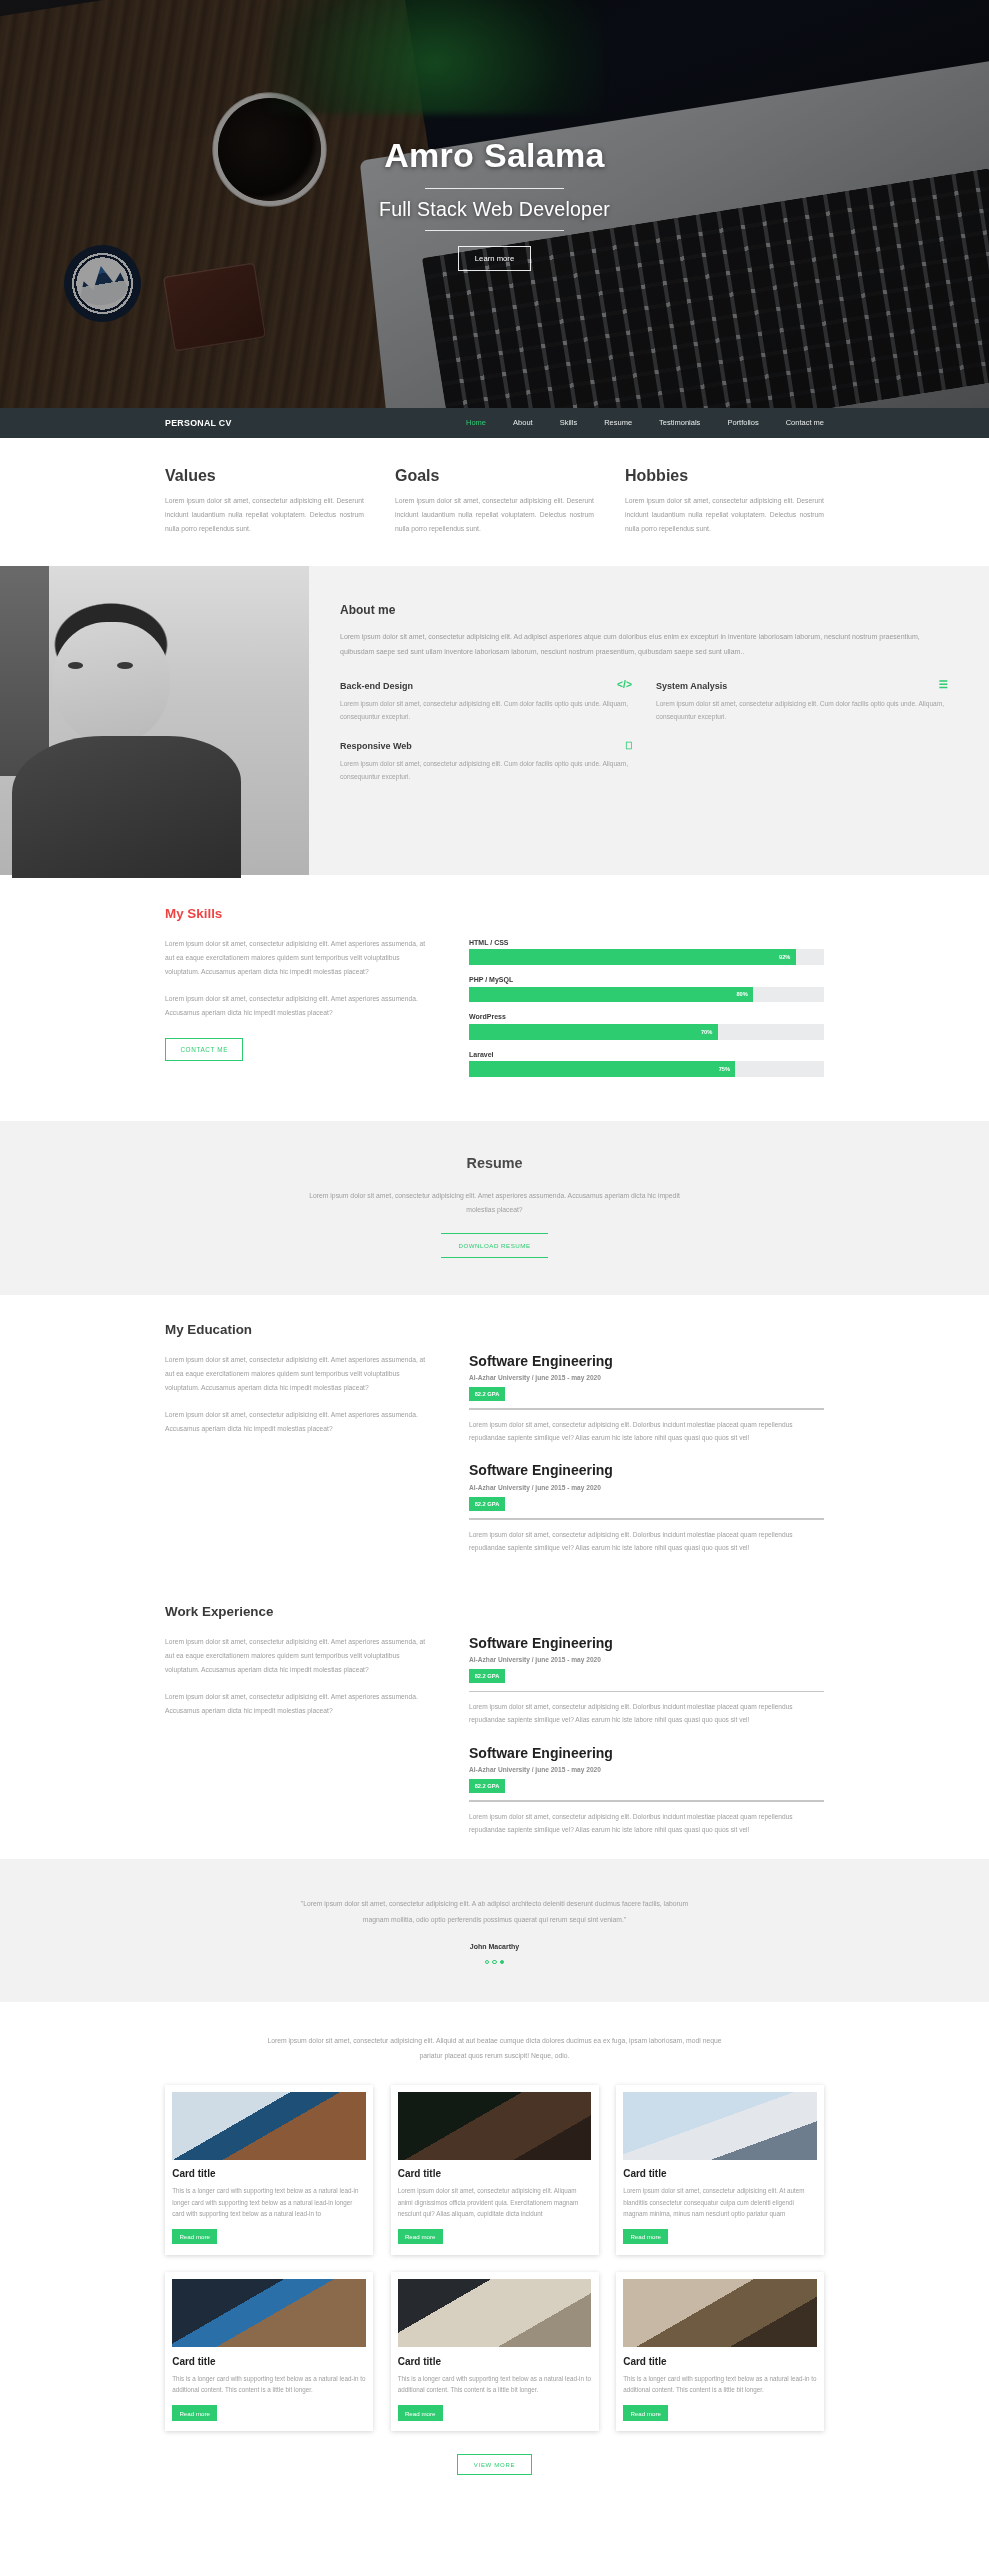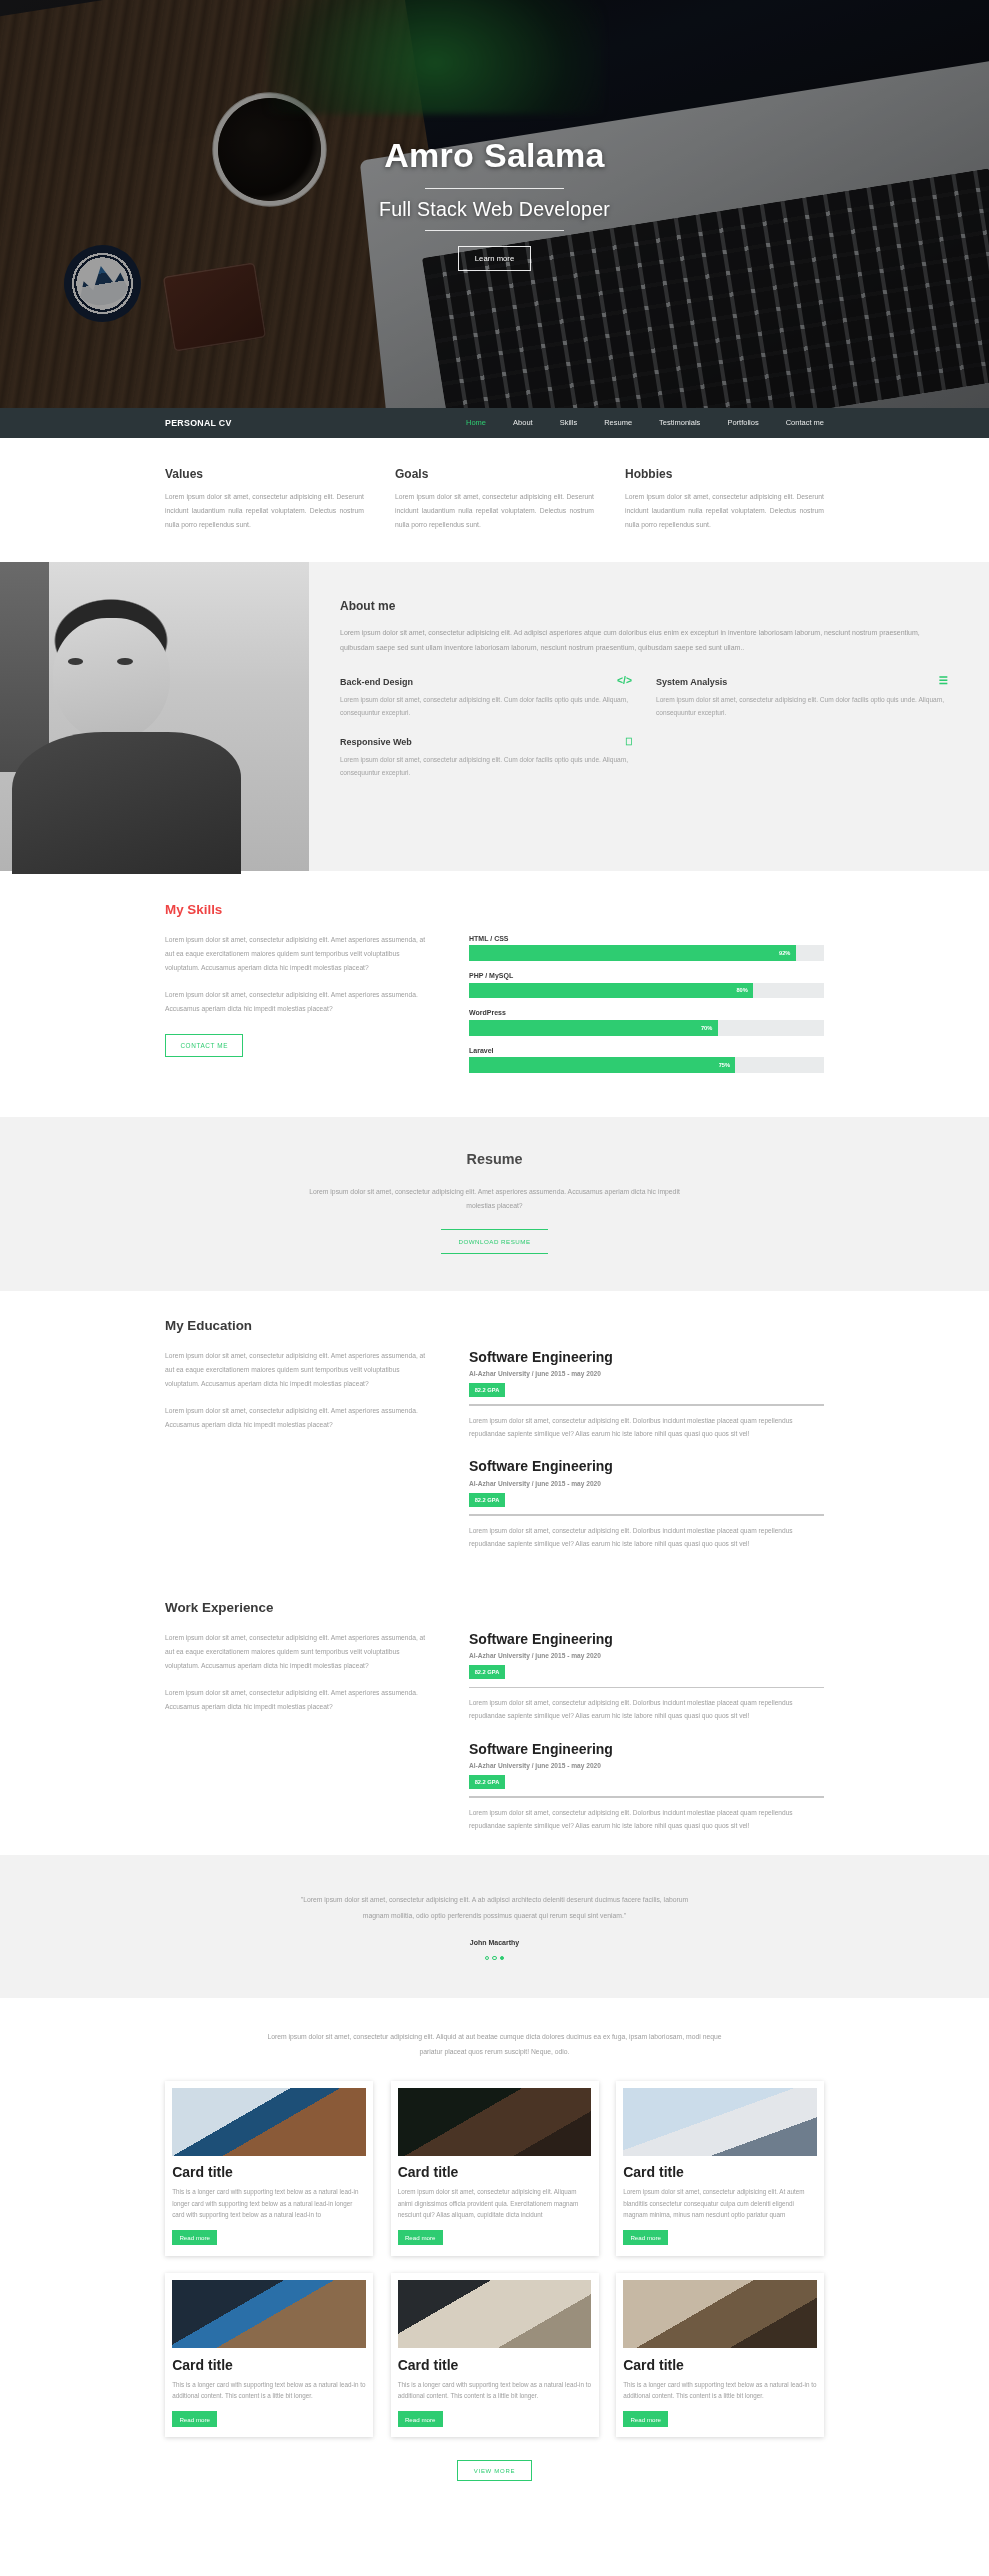--- a/index.html
+++ b/index.html
@@ -98,21 +98,21 @@
   .navbar .container { display:flex; align-items:flex-start; justify-content:space-between; }
   .brand { color:#fff; font-weight:bold; font-size:8.8px; letter-spacing:0.3px; cursor:pointer; }
   .navlinks { display:flex; gap:27px; }
   .navlinks a { color:#e8eaea; font-size:7.5px; text-decoration:none; cursor:pointer; }
   .navlinks a.active { color:#2ecc71; }
 
   
   .values { padding:29px 0 30px; background:#fff; }
   .cols3 { display:flex; gap:31px; }
   .col { flex:1; }
-  .col h3 { font-size:12px; font-weight:bold; color:#3a3a3a; margin-bottom:9.3px; }
+  .col h3 { font-size:16px; font-weight:bold; color:#3a3a3a; margin-bottom:9.3px; }
   .muted { color:#9b9b9b; font-size:6.8px; line-height:2.05; text-align:justify; }
 
   
   .about { display:flex; background:#f2f2f2; }
   .about-photo {
     width:309px; min-height:309px; flex:none;
     background:
       radial-gradient(ellipse 77px 98px at 36% 42%, #cfcac6 0 55%, rgba(0,0,0,0) 56%),
       linear-gradient(180deg,#dedbd8 0%,#c9c6c3 40%,#b6b3b0 100%);
     position:relative; filter:grayscale(1);
@@ -210,21 +210,21 @@
   .cards { display:grid; grid-template-columns:repeat(3,1fr); gap:17.5px; }
   .card { background:#fff; box-shadow:0 1px 4.6px rgba(0,0,0,.17); }
   .card-inner { padding:7.2px 7.2px 10.3px; }
   .card-img { width:100%; height:68px; background-size:cover; background-position:center; }
   .img-a { background:linear-gradient(150deg,#cfdce6 0 38%,#1d4f77 38% 54%,#8a5a38 54% 100%); }
   .img-b { background:linear-gradient(150deg,#121a14 0 40%,#4a3425 40% 75%,#2a1f18 75% 100%); }
   .img-c { background:linear-gradient(160deg,#cbdcea 0 45%,#e3e6ea 45% 72%,#6e7d8d 72% 100%); }
   .img-d { background:linear-gradient(150deg,#1d2b3a 0 36%,#2a6fa8 36% 52%,#8a6a4b 52% 100%); }
   .img-e { background:linear-gradient(150deg,#262a2e 0 30%,#d7cfc0 30% 70%,#9a8f7c 70% 100%); }
   .img-f { background:linear-gradient(150deg,#c6b8a4 0 42%,#6f5a42 42% 72%,#3b2e22 72% 100%); }
-  .card h5 { font-size:14px; font-weight:bold; color:#222; margin:8.2px 0 6.2px; }
+  .card h5 { font-size:10px; font-weight:bold; color:#222; margin:8.2px 0 6.2px; }
   .card p { color:#9e9e9e; font-size:6.3px; line-height:1.85; margin-bottom:9.3px; }
   .btn-read {
     display:inline-block; background:#2ecc71; color:#fff; border:none; padding:4.1px 7.2px;
     font-size:6.2px; cursor:pointer; font-family:inherit;
   }
   .viewmore-wrap { text-align:center; margin-top:23px; }
   .btn-viewmore {
     display:inline-block; border:0.5px solid #2ecc71; color:#2ecc71; background:transparent;
     padding:6.7px 15.5px; font-size:6px; letter-spacing:0.7px; cursor:pointer; font-family:inherit;
   }

